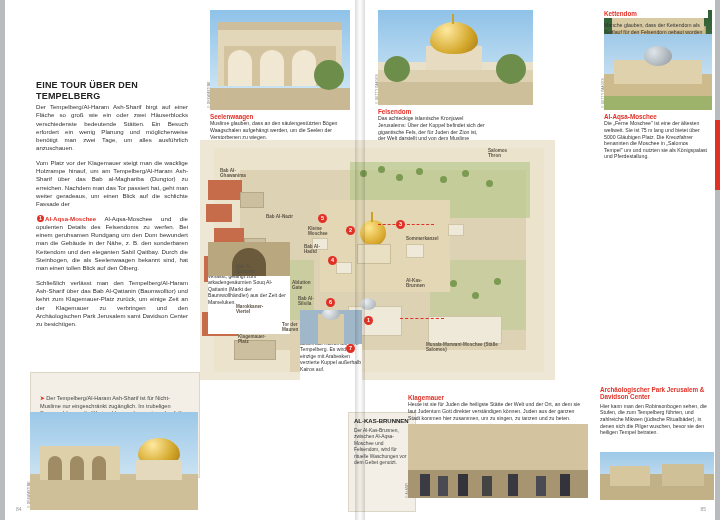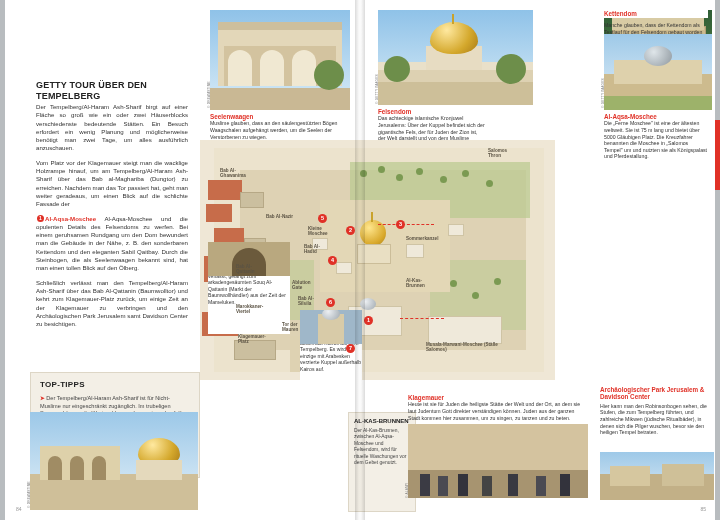--- a/index.html
+++ b/index.html
@@ -87,36 +87,35 @@
   .folio{position:absolute;font-size:5px;color:#999;}
   .redtab{position:absolute;right:0;top:120px;width:5px;height:70px;background:#e03127;z-index:42;}
 </style>
 </head>
 <body>
 
 <div class="spread">
   <div class="page page-left"></div>
   <div class="page page-right"></div>
 
-  <div class="subtitle">GETTY TOUR ÜBER DEN TEMPELBERG</div>
+  <div class="subtitle">EINE TOUR ÜBER DEN TEMPELBERG</div>
 
   <div class="bodytext">
     <p>Der Tempelberg/Al-Haram Ash-Sharif birgt auf einer Fläche so groß wie ein oder zwei Häuserblocks verschiedenste bedeutende Stätten. Ein Besuch erfordert ein wenig Planung und möglicherweise benötigt man zwei Tage, um alles ausführlich anzuschauen.</p>
     <p>Vom Platz vor der Klagemauer steigt man die wacklige Holzrampe hinauf, um am Tempelberg/Al-Haram Ash-Sharif über das Bab al-Maghariba (Dungtor) zu erreichen. Nachdem man das Tor passiert hat, geht man weiter geradeaus, um einen Blick auf die schlichte Fassade der</p>
     <p>
       <span class="num">1</span><span class="rd">Al-Aqsa-Moschee</span>
       <span>Al-Aqsa-Moschee und die opulenten Details des Felsendoms zu werfen. Bei einem geruhsamen Rundgang um den Dom bewundert man die Gebäude in der Nähe, z. B. den sonderbaren Kettendom und den eleganten Sabil Qaitbay. Durch die Steinbogen, die als Seelenwaagen bekannt sind, hat man einen tollen Blick auf den Ölberg.</span>
     </p>
     <p>
       <span>Schließlich verlässt man den Tempelberg/Al-Haram Ash-Sharif über das Bab Al-Qattanin (Baumwolltor) und kehrt zum Klagemauer-Platz zurück, um einige Zeit an der Klagemauer zu verbringen und den Archäologischen Park Jerusalem samt Davidson Center zu besichtigen.</span>
     </p>
   </div>
 
   <div class="tipps">
-    <h4>TOP-TIPPS</h4>
     <div class="tl">
       <p><span class="bullet">➤ </span><span>Der Tempelberg/Al-Haram Ash-Sharif ist für Nicht-Muslime nur eingeschränkt zugänglich. Im trubeligen Sommer können die Warteschlangen lang sein – also früh anstellen (die Tore öffnen um 7.30 Uhr).</span></p>
       <p><span class="bullet">➤ </span><span>Eine interessante Weise, den Archäologischen Park zu erreichen, ist der Weg durch den Tunnel, der in 600 m Entfernung in der Davidstadt beginnt (Tickets für den Park gibt's in der Davidstadt).</span></p>
     </div>
   </div>
 
   <div class="photo" style="left:210px;top:10px;width:140px;height:100px;">
     <div class="sky"></div>
     <div class="ground" style="height:22px;background:#c9b894;"></div>
     <div class="stonewall" style="left:8px;top:18px;width:124px;height:58px;background:#e3d7b9;"></div>

